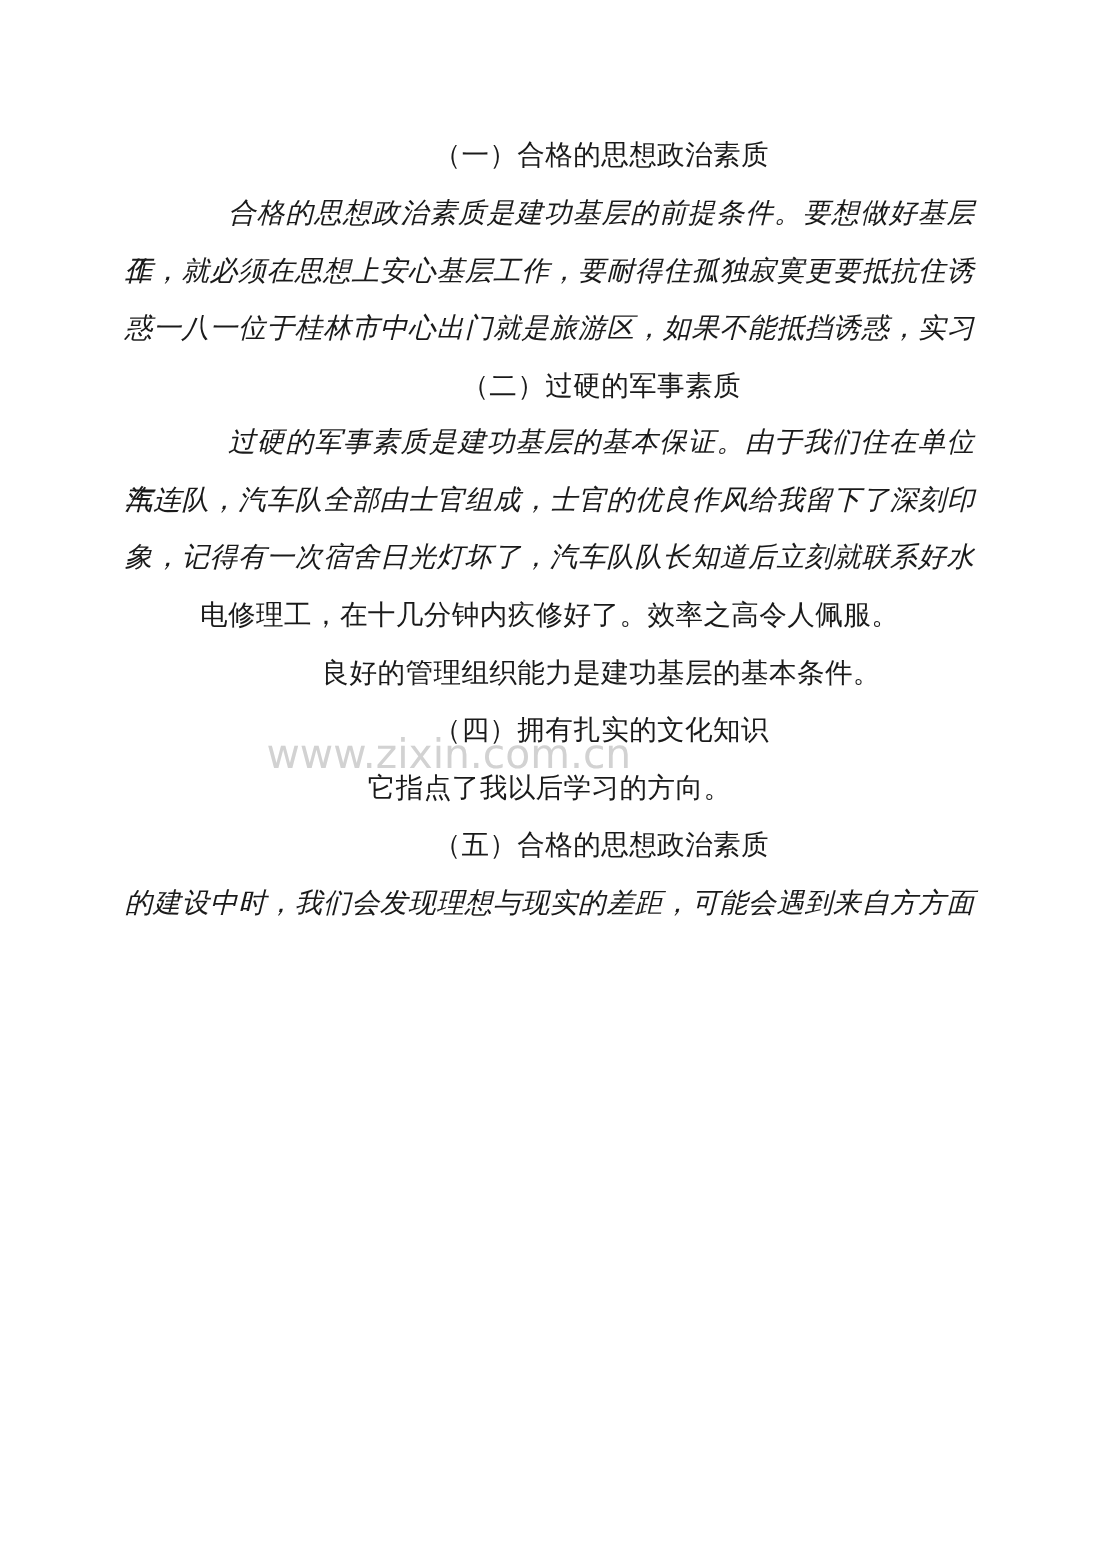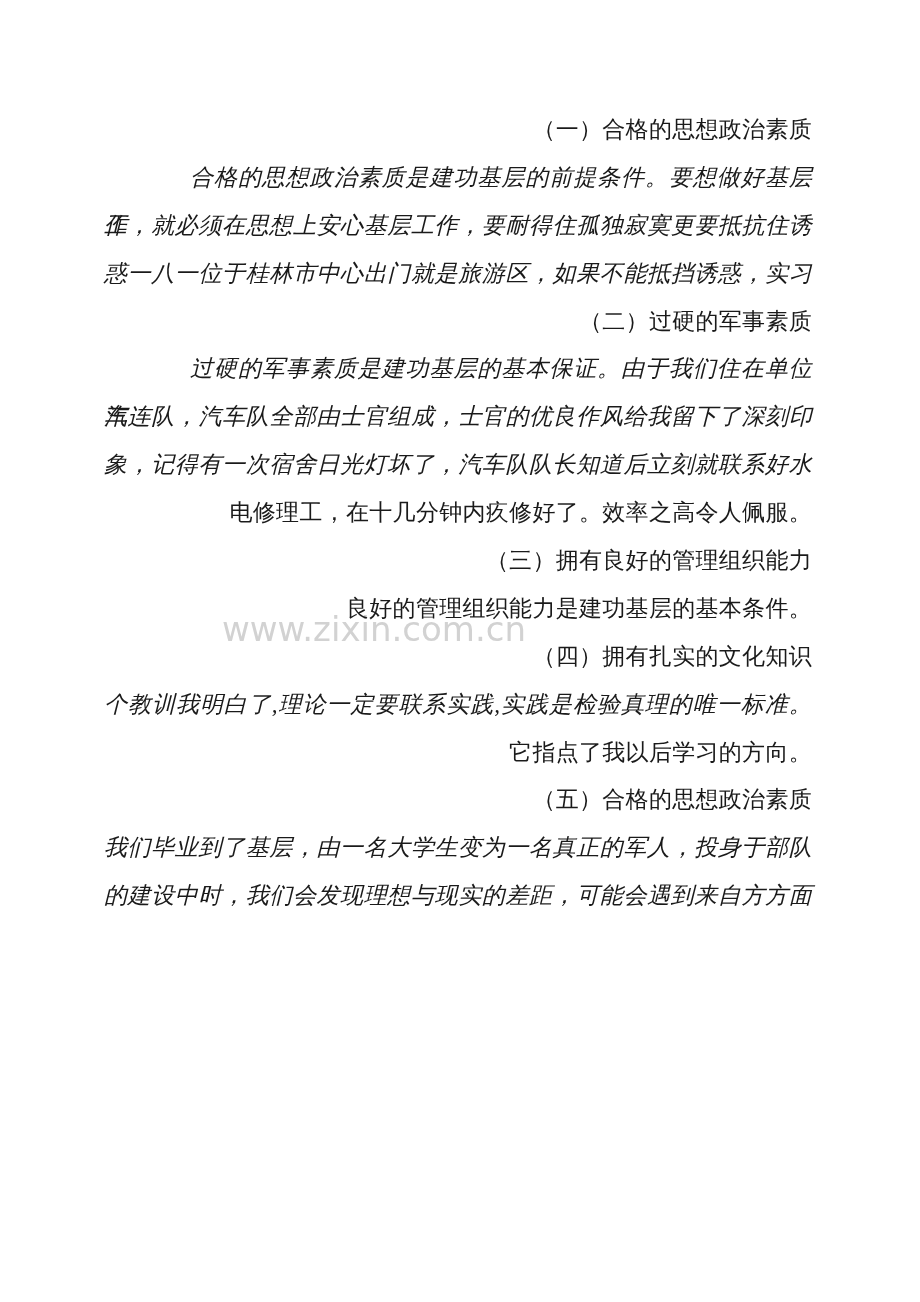--- a/index.html
+++ b/index.html
@@ -40,21 +40,21 @@
     top: 106px;
     width: 708px;
     z-index: 2;
     color: #1a1a1a;
   }
   .block { margin: 0; padding: 0; }
   .line {
     height: 47.9px;
     line-height: 47.9px;
     font-size: 23px;
-    text-align: right;
+    text-align: center;
     letter-spacing: 0.3px;
   }
   .line.fill {
     text-align: justify;
     text-align-last: justify;
     text-justify: inter-character;
     font-style: italic;
   }
   .line.indent {
     text-indent: 86px;
@@ -77,33 +77,28 @@
       <div class="block">
         <div class="line indent">（二）过硬的军事素质</div>
       </div>
       <div class="block">
         <div class="line indent fill">过硬的军事素质是建功基层的基本保证。由于我们住在单位汽</div>
         <div class="line fill">车连队，汽车队全部由士官组成，士官的优良作风给我留下了深刻印</div>
         <div class="line fill">象，记得有一次宿舍日光灯坏了，汽车队队长知道后立刻就联系好水</div>
         <div class="line">电修理工，在十几分钟内疚修好了。效率之高令人佩服。</div>
       </div>
       <div class="block">
-        <div class="line indent">（三）拥有良好的管理组织能力</div>
-      </div>
-      <div class="block">
         <div class="line indent">良好的管理组织能力是建功基层的基本条件。</div>
       </div>
       <div class="block">
         <div class="line indent">（四）拥有扎实的文化知识</div>
       </div>
       <div class="block">
-        <div class="line fill">个教训我明白了,理论一定要联系实践,实践是检验真理的唯一标准。</div>
         <div class="line">它指点了我以后学习的方向。</div>
       </div>
       <div class="block">
         <div class="line indent">（五）合格的思想政治素质</div>
       </div>
       <div class="block">
-        <div class="line fill">我们毕业到了基层，由一名大学生变为一名真正的军人，投身于部队</div>
         <div class="line fill">的建设中时，我们会发现理想与现实的差距，可能会遇到来自方方面</div>
       </div>
     </div>
 </div>
 
 </body></html>

